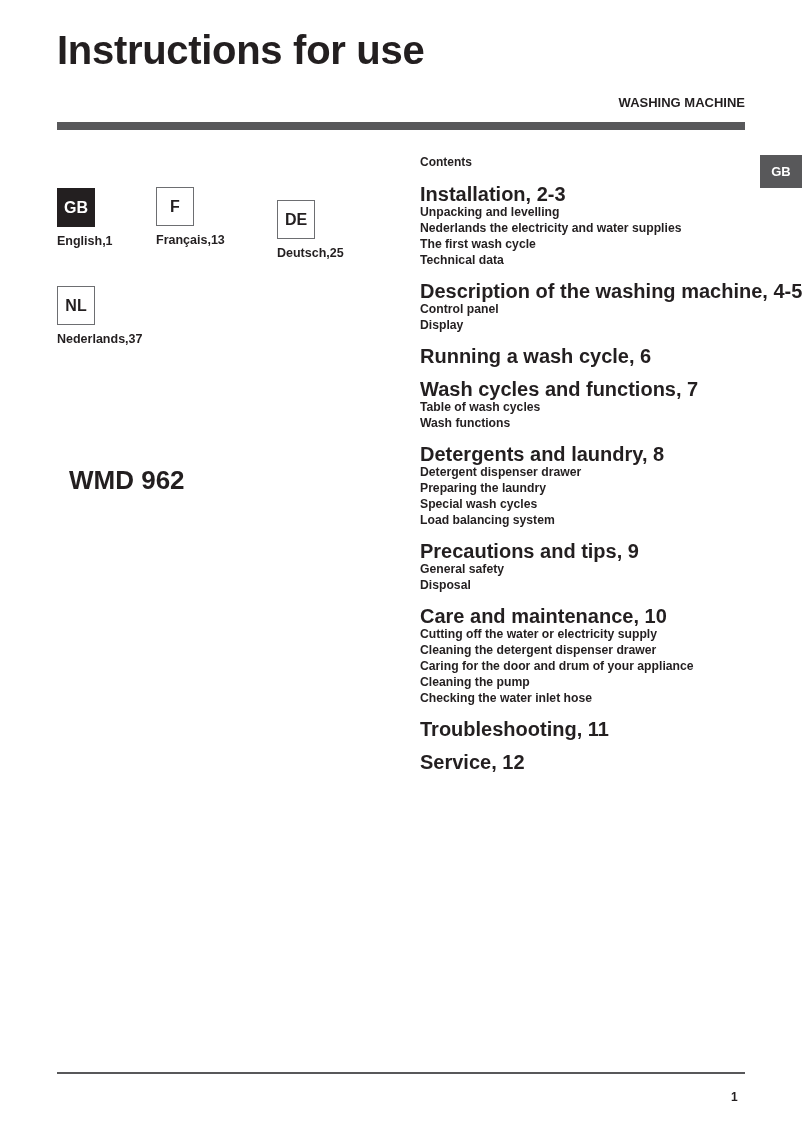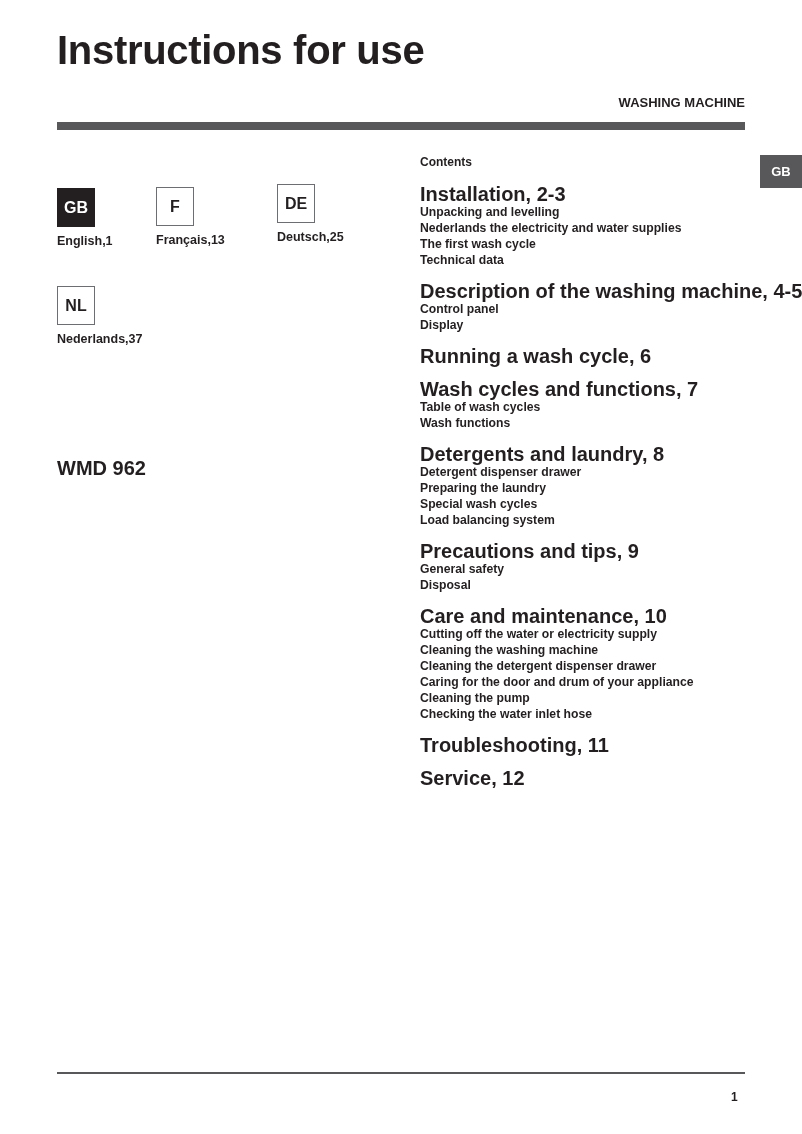--- a/index.html
+++ b/index.html
@@ -81,23 +81,23 @@
     .lang-label {
       font-size: 12.5px;
       font-weight: bold;
       margin-top: 7px;
       white-space: nowrap;
     }
     .model {
       position: absolute;
       left: 57px;
       top: 457px;
-      font-size: 20px;
-      font-weight: bold;
-      margin: 0;
+      font-size: 26px;
+      font-weight: bold;
+      margin: 12px;
       line-height: 22px;
     }
     .contents {
       position: absolute;
       left: 420px;
       top: 151px;
       width: 340px;
     }
     .contents-title {
       font-size: 12px;
@@ -147,21 +147,21 @@
 <div class="side-tab">GB</div>
 
 <div class="lang" style="left:57px; top:188px;">
   <div class="lang-box active">GB</div>
   <div class="lang-label">English,1</div>
 </div>
 <div class="lang" style="left:156px; top:187px;">
   <div class="lang-box">F</div>
   <div class="lang-label">Français,13</div>
 </div>
-<div class="lang" style="left:265px; top:184px;padding-left:12px;">
+<div class="lang" style="left:265px; top:200px;padding-left:12px;">
   <div class="lang-box">DE</div>
   <div class="lang-label">Deutsch,25</div>
 </div>
 <div class="lang" style="left:57px; top:286px;">
   <div class="lang-box">NL</div>
   <div class="lang-label">Nederlands,37</div>
 </div>
 
 <h3 class="model">WMD 962</h3>
 
@@ -202,21 +202,20 @@
 
   <div class="section">
     <div class="section-heading">Precautions and tips, 9</div>
     <div class="section-item">General safety</div>
     <div class="section-item">Disposal</div>
   </div>
 
   <div class="section">
     <div class="section-heading">Care and maintenance, 10</div>
     <div class="section-item">Cutting off the water or electricity supply</div>
-    <div class="section-item">Cleaning the washing machine</div>
     <div class="section-item">Cleaning the detergent dispenser drawer</div>
     <div class="section-item">Caring for the door and drum of your appliance</div>
     <div class="section-item">Cleaning the pump</div>
     <div class="section-item">Checking the water inlet hose</div>
   </div>
 
   <div class="section">
     <div class="section-heading">Troubleshooting, 11</div>
   </div>
 

